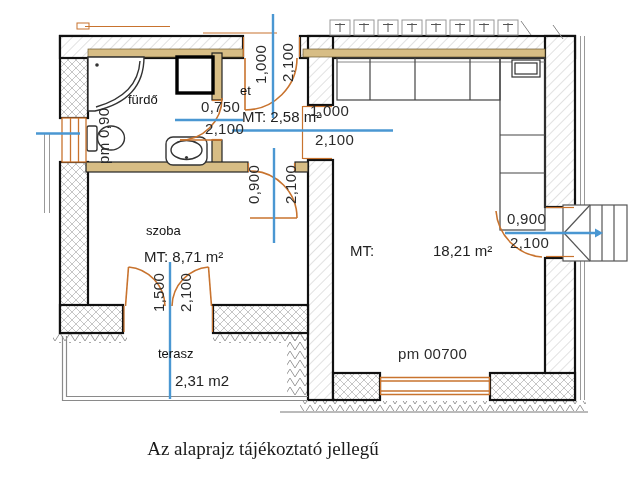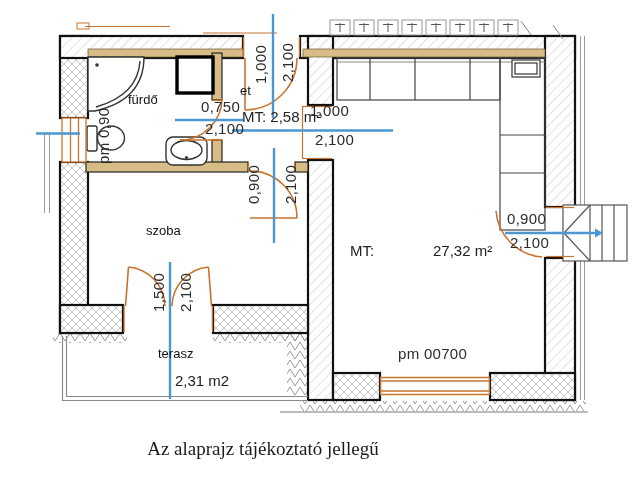--- a/index.html
+++ b/index.html
@@ -233,23 +233,24 @@
 
 <div class="lbl dim rot" style="left:246px;top:204px">0,900</div>
 <div class="lbl dim rot" style="left:283px;top:204px">2,100</div>
 
 <div class="lbl dim rot" style="left:96px;top:164px">pm 0,90</div>
 
 <div class="lbl dim rot" style="left:151px;top:312px">1,500</div>
 <div class="lbl dim rot" style="left:178px;top:312px">2,100</div>
 
 <div class="lbl room" style="left:146px;top:224px">szoba</div>
+<div class="lbl area" style="left:144px;top:249px">MT: 8,71 m²</div>
 
 <div class="lbl area" style="left:350px;top:243px">MT:</div>
-<div class="lbl area" style="left:433px;top:243px">27,32 m²</div>
+<div class="lbl area" style="left:433px;top:243px">18,21 m²</div>
 
 <div class="lbl dim" style="left:507px;top:211px">0,900</div>
 <div class="lbl dim" style="left:510px;top:235px">2,100</div>
 
 <div class="lbl dim" style="left:398px;top:346px">pm 00700</div>
 
 <div class="lbl room" style="left:158px;top:347px">terasz</div>
 <div class="lbl area" style="left:175px;top:373px">2,31 m2</div>
 
 <div class="caption">Az alaprajz tájékoztató jellegű</div>

